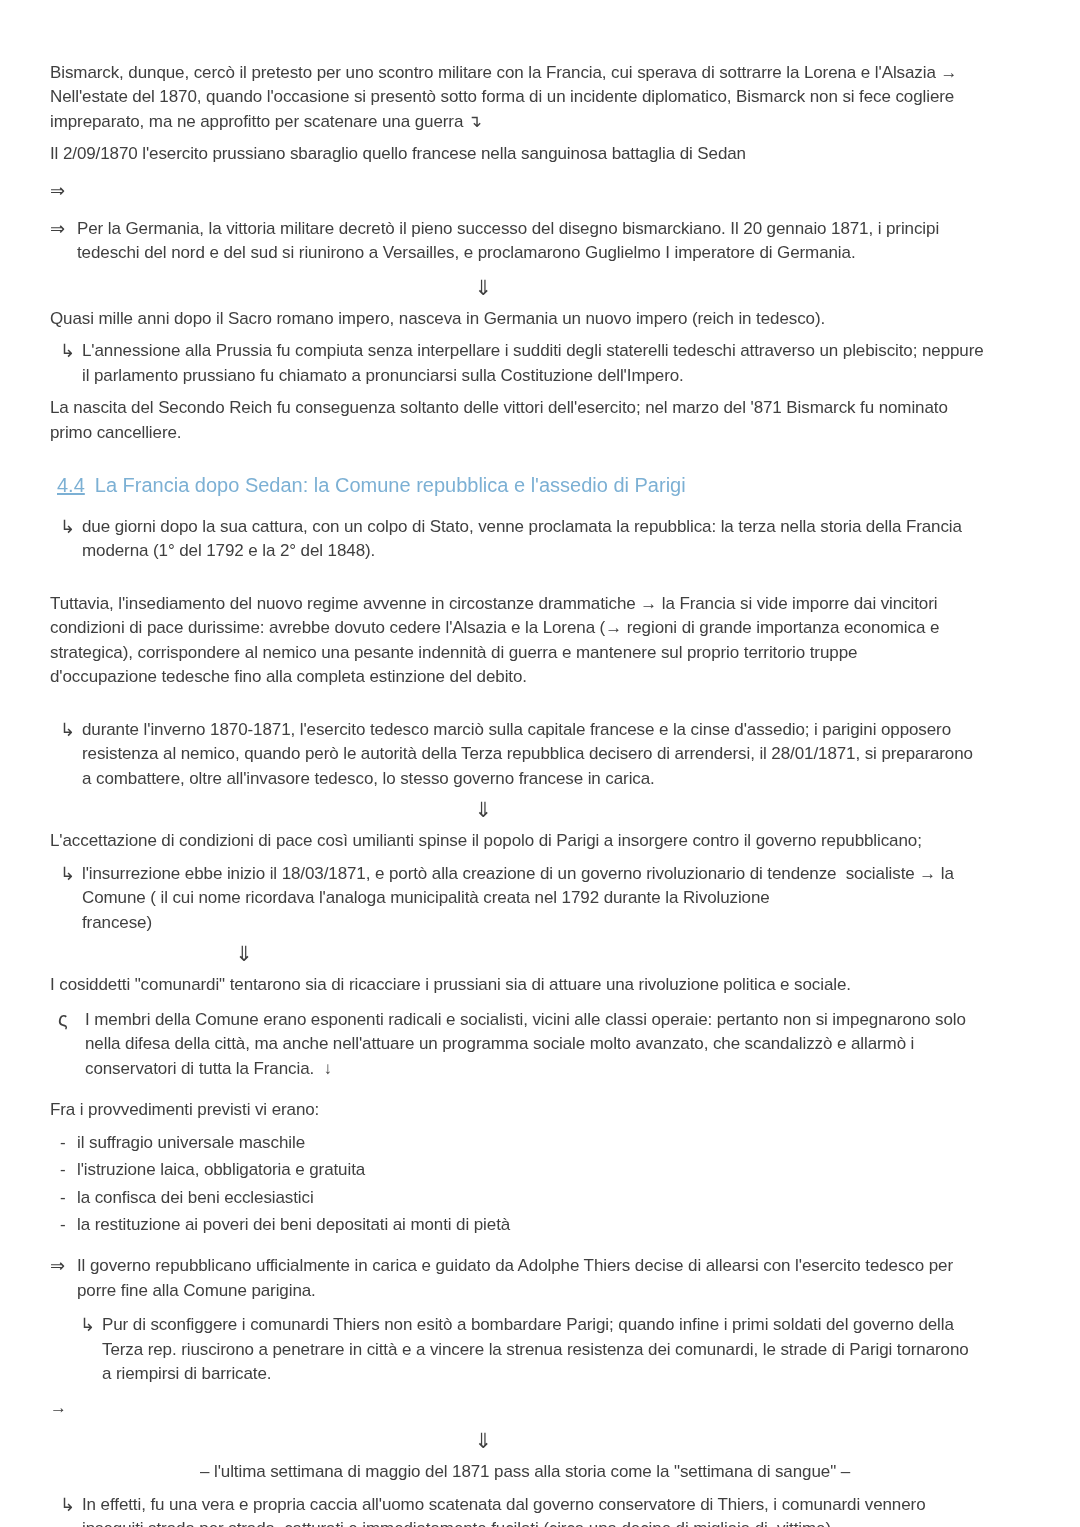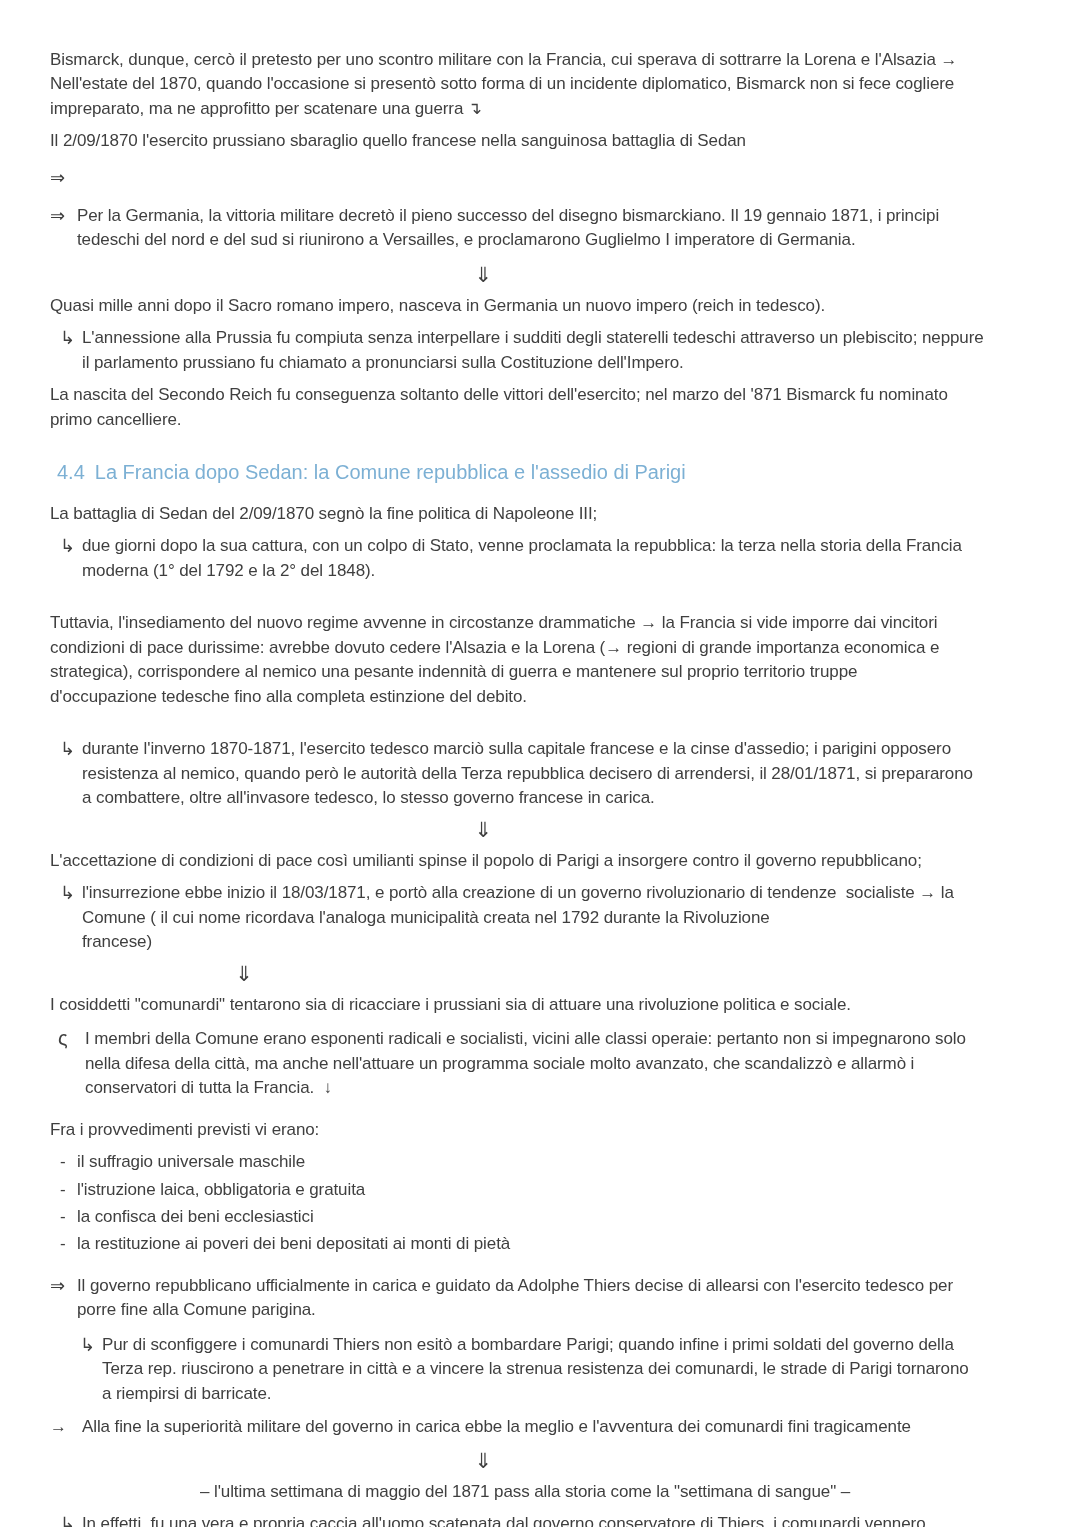--- a/index.html
+++ b/index.html
@@ -6,21 +6,21 @@
   body{
     width:1080px;height:1527px;
     background:#ffffff;
     font-family:"Liberation Sans","DejaVu Sans",sans-serif;
     color:#3f3f3f;
     overflow:hidden;
   }
   .page{
     box-sizing:border-box;
     width:1080px;height:1527px;
-    padding:40px 48px 0 50px;
+    padding:53px 48px 0 50px;
     font-size:17px;
     line-height:1.44;
     letter-spacing:-0.1px;
   }
   .block{display:flex;align-items:flex-start;margin:7px 0;}
   .text{white-space:pre-wrap;}
   .marker{flex:0 0 auto;}
 
   .b-paragraph{margin:8px 0;}
   .b-implies{margin:12px 0 10px 0;}
@@ -32,21 +32,21 @@
   .b-arrow{margin:9px 0;}
   .b-arrow .marker{width:32px;}
   .b-dash{margin:3px 0 3px 10px;}
   .b-dash .marker{width:17px;text-align:left;}
 
   .b-divider{display:block;font-size:21px;line-height:1.1;margin:3px 0;color:#3f3f3f;}
   .b-divider.center{text-align:center;padding-right:116px;}
   .b-divider.leftpos{padding-left:185px;}
 
   .b-heading{display:block;font-size:20px;letter-spacing:0;margin:26px 0 15px 7px;}
-  .b-heading .h-num{margin-right:10px;}
+  .b-heading .h-num{margin-right:10px;text-decoration:underline;}
 
   .b-quote{display:block;margin:8px 0 8px 150px;}
 
   .nested{margin-left:30px;}
   .gap-lg{margin-top:17px;}
   .gap-md{margin-top:28px;}
 </style>
 </head>
 <body>
 
@@ -57,40 +57,37 @@
 impreparato, ma ne approfitto per scatenare una guerra ↴</span>
     </div>
     <div class="block b-paragraph">
       <span class="text">Il 2/09/1870 l'esercito prussiano sbaraglio quello francese nella sanguinosa battaglia di Sedan</span>
     </div>
     <div class="block b-implies">
       <span class="marker">⇒</span>
     </div>
     <div class="block b-implies">
       <span class="marker">⇒</span>
-      <span class="text">Per la Germania, la vittoria militare decretò il pieno successo del disegno bismarckiano. Il 19 gennaio 1871, i principi
+      <span class="text">Per la Germania, la vittoria militare decretò il pieno successo del disegno bismarckiano. Il 20 gennaio 1871, i principi
 tedeschi del nord e del sud si riunirono a Versailles, e proclamarono Guglielmo I imperatore di Germania.</span>
     </div>
     <div class="b-divider center"><span>⇓</span></div>
     <div class="block b-paragraph">
       <span class="text">Quasi mille anni dopo il Sacro romano impero, nasceva in Germania un nuovo impero (reich in tedesco).</span>
     </div>
     <div class="block b-hook">
       <span class="marker">↳</span>
       <span class="text">L'annessione alla Prussia fu compiuta senza interpellare i sudditi degli staterelli tedeschi attraverso un plebiscito; neppure
 il parlamento prussiano fu chiamato a pronunciarsi sulla Costituzione dell'Impero.</span>
     </div>
     <div class="block b-paragraph">
       <span class="text">La nascita del Secondo Reich fu conseguenza soltanto delle vittori dell'esercito; nel marzo del '871 Bismarck fu nominato
 primo cancelliere.</span>
     </div>
     <div class="b-heading" style="color: rgb(124, 176, 212);"><span class="h-num">4.4</span><span>La Francia dopo Sedan: la Comune repubblica e l'assedio di Parigi</span></div>
-    <div class="block b-paragraph">
-      <span class="text">La battaglia di Sedan del 2/09/1870 segnò la fine politica di Napoleone III;</span>
-    </div>
     <div class="block b-hook">
       <span class="marker">↳</span>
       <span class="text">due giorni dopo la sua cattura, con un colpo di Stato, venne proclamata la repubblica: la terza nella storia della Francia
 moderna (1° del 1792 e la 2° del 1848).</span>
     </div>
     <div class="block b-paragraph gap-md">
       <span class="text">Tuttavia, l'insediamento del nuovo regime avvenne in circostanze drammatiche → la Francia si vide imporre dai vincitori
 condizioni di pace durissime: avrebbe dovuto cedere l'Alsazia e la Lorena (→ regioni di grande importanza economica e
 strategica), corrispondere al nemico una pesante indennità di guerra e mantenere sul proprio territorio truppe
 d'occupazione tedesche fino alla completa estinzione del debito.</span>
@@ -146,21 +143,20 @@
 porre fine alla Comune parigina.</span>
     </div>
     <div class="block b-hook nested">
       <span class="marker">↳</span>
       <span class="text">Pur di sconfiggere i comunardi Thiers non esitò a bombardare Parigi; quando infine i primi soldati del governo della
 Terza rep. riuscirono a penetrare in città e a vincere la strenua resistenza dei comunardi, le strade di Parigi tornarono
 a riempirsi di barricate.</span>
     </div>
     <div class="block b-arrow">
       <span class="marker">→</span>
-      <span class="text">Alla fine la superiorità militare del governo in carica ebbe la meglio e l'avventura dei comunardi fini tragicamente</span>
     </div>
     <div class="b-divider center"><span>⇓</span></div>
     <div class="block b-quote"><span class="text">– l'ultima settimana di maggio del 1871 pass alla storia come la "settimana di sangue" –</span></div>
     <div class="block b-hook">
       <span class="marker">↳</span>
       <span class="text">In effetti, fu una vera e propria caccia all'uomo scatenata dal governo conservatore di Thiers, i comunardi vennero
 inseguiti strada per strada, catturati e immediatamente fucilati (circa una decine di migliaia di  vittime)</span>
     </div>
   </main>
 

